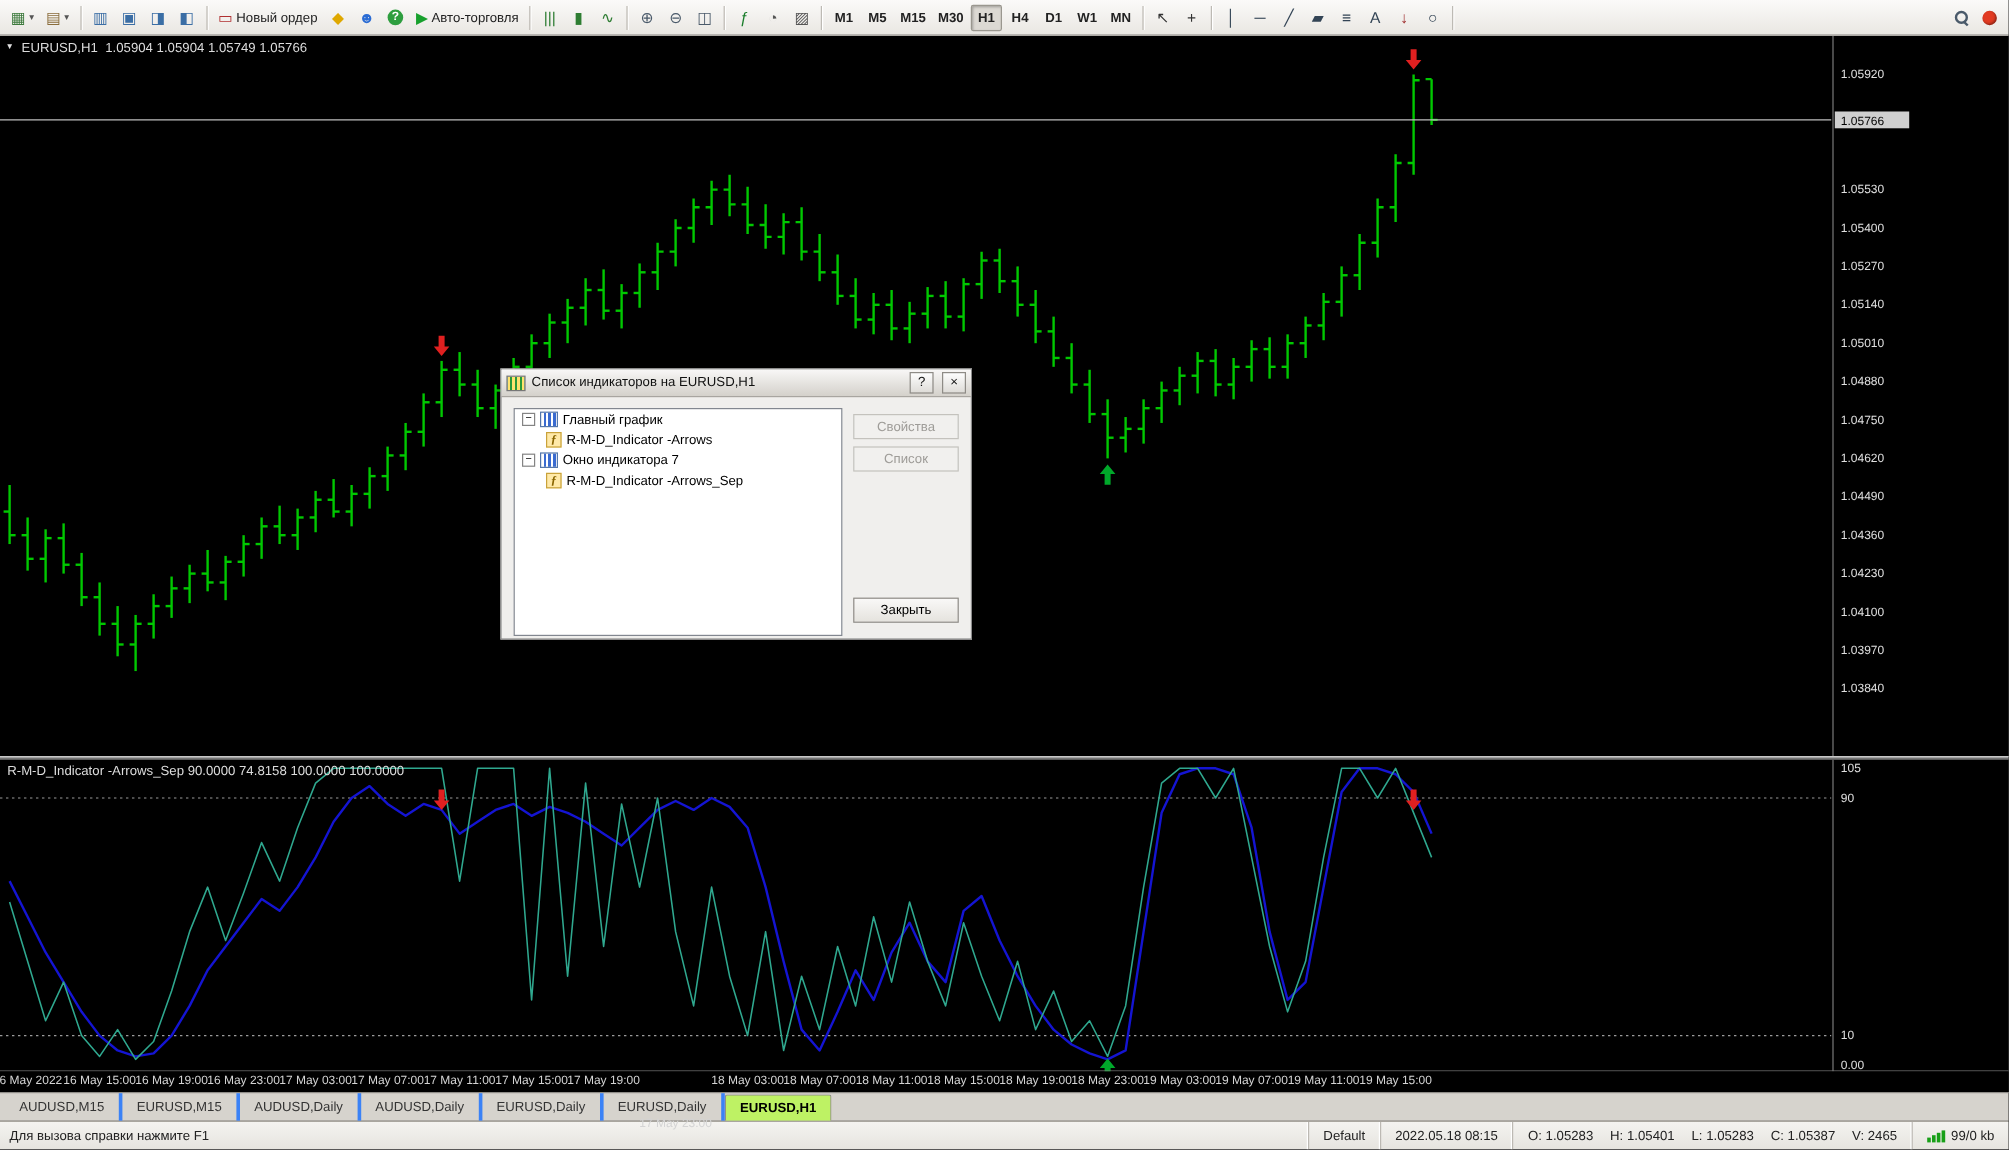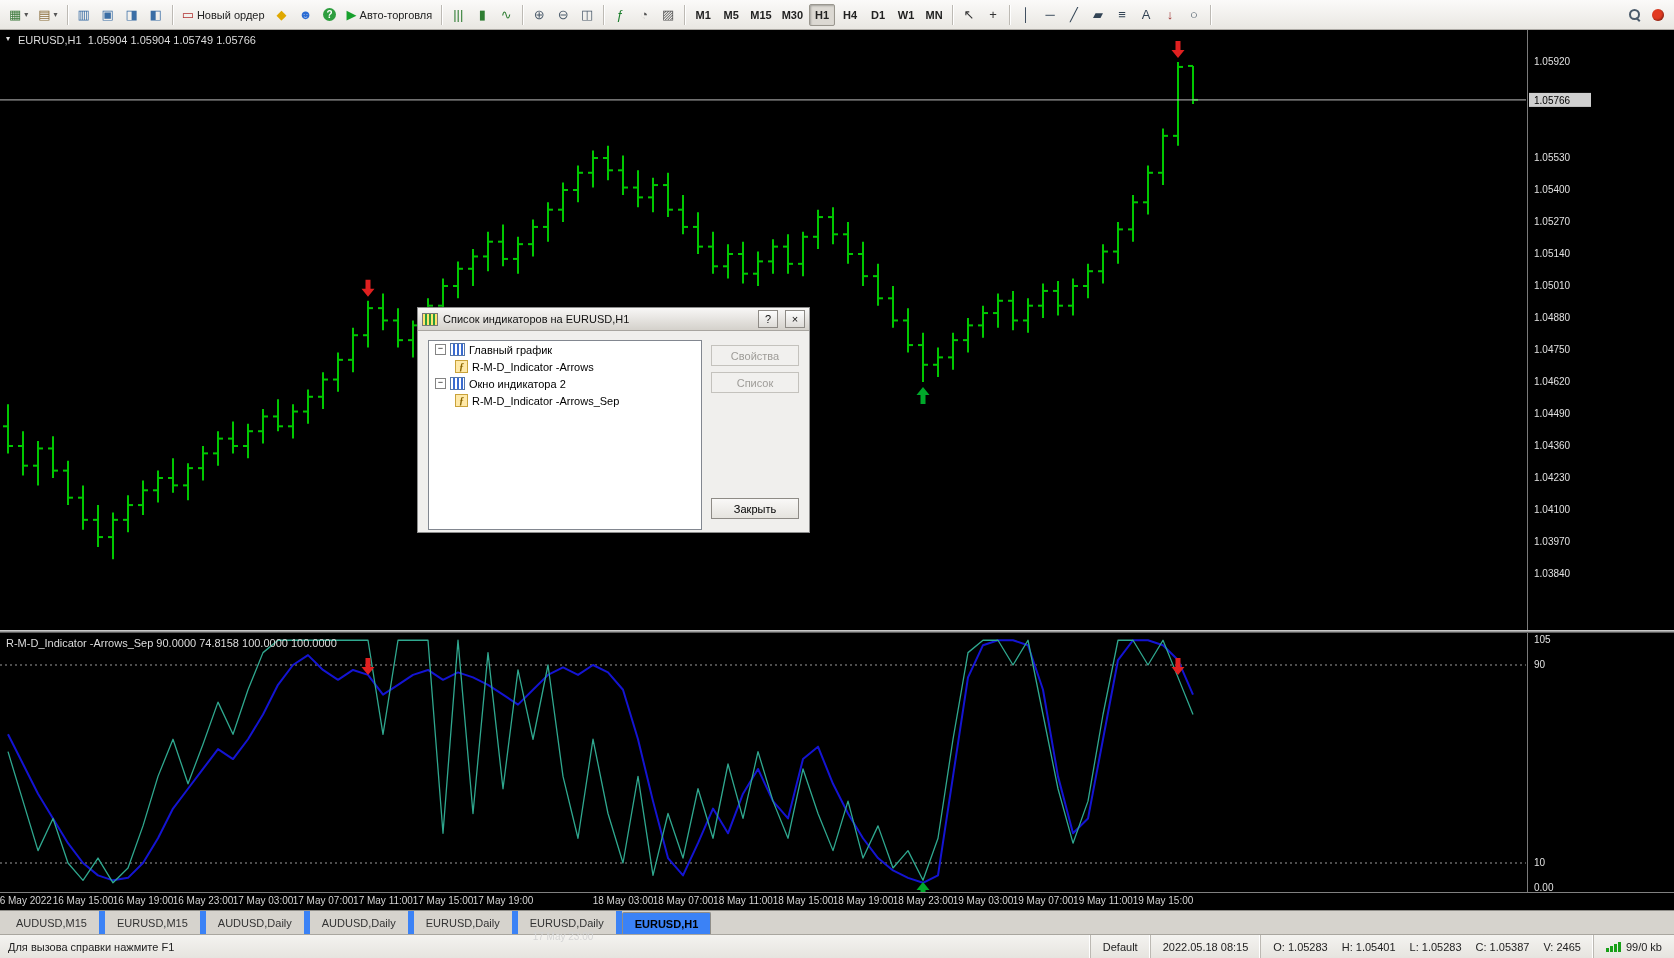--- a/index.html
+++ b/index.html
@@ -26,22 +26,22 @@
   .sub-svg{position:absolute;top:633px;left:0;}
   .chart-label{position:absolute;color:#dcdcdc;font-size:11px;white-space:pre;z-index:3;}
   .quote-label{top:34px;left:18px;}
   .one-click{position:absolute;top:34px;left:6px;color:#e0e0e0;font-size:8px;z-index:3;cursor:pointer;}
   .sub-label{top:637px;left:6px;}
   
   .timebar{position:absolute;top:893px;left:0;right:0;height:17px;background:#000;z-index:2;}
   .timebar span{position:absolute;top:2px;transform:translateX(-50%);color:#d4d4d4;font-size:10px;white-space:nowrap;}
   
   .tabstrip{position:absolute;top:910px;left:0;right:0;height:24px;background:#d6d3cd;border-top:1px solid #8f8d88;display:flex;align-items:stretch;padding-left:4px;box-sizing:border-box;}
-  .tab{display:flex;align-items:center;padding:0 12px;font-size:11px;color:#333;border-right:6px solid #3b82f6;cursor:pointer;}
-  .tab.active{background:#3b82f6;border:1px solid #8f8d88;border-bottom:none;font-weight:bold;color:#000;margin-top:1px;border-radius:2px 2px 0 0;}
+  .tab{display:flex;align-items:center;padding:0 12px;font-size:11px;color:#333;border-right:3px solid #3b82f6;cursor:pointer;}
+  .tab.active{background:#bef264;border:1px solid #8f8d88;border-bottom:none;font-weight:bold;color:#000;margin-top:1px;border-radius:2px 2px 0 0;}
   
   .statusbar{position:absolute;top:934px;left:0;right:0;height:24px;background:linear-gradient(#f4f3f0,#e6e4df);border-top:1px solid #a9a69f;display:flex;align-items:center;font-size:11px;color:#222;box-sizing:border-box;}
   .statusbar .help{flex:1;padding-left:8px;}
   .seg{display:flex;align-items:center;gap:14px;height:100%;padding:0 12px;border-left:1px solid #bcb9b3;box-shadow:-1px 0 0 #fff;white-space:nowrap;}
   .bars{display:inline-flex;align-items:flex-end;gap:1px;margin-right:5px;}
   .bars i{display:block;width:3px;background:#18a018;}
   
   .dialog{position:absolute;left:417px;top:307px;width:393px;height:226px;background:#f0efed;border:1px solid #8c8c8c;box-shadow:3px 3px 8px rgba(0,0,0,.55);z-index:10;font-size:11px;box-sizing:border-box;}
   .dlg-title{height:22px;display:flex;align-items:center;gap:5px;padding:0 4px;background:linear-gradient(#f8f7f6,#d4d1cb);border-bottom:1px solid #a8a5a0;color:#111;}
   .dlg-ic{width:14px;height:11px;border:1px solid #777;background:repeating-linear-gradient(90deg,#ffe36e 0 2px,#2a9a3a 2px 4px);}
@@ -553,21 +553,21 @@
             <span class="ic-chart"></span>
             <span>Главный график</span>
           </div>
           <div class="trow child">
             <span class="ic-fx">ƒ</span>
             <span>R-M-D_Indicator -Arrows</span>
           </div>
           <div class="trow">
             <span class="exp">−</span>
             <span class="ic-chart"></span>
-            <span>Окно индикатора 2</span>
+            <span>Окно индикатора 7</span>
           </div>
           <div class="trow child">
             <span class="ic-fx">ƒ</span>
             <span>R-M-D_Indicator -Arrows_Sep</span>
           </div>
         </div>
       <button class="dlg-button disabled btn-props">Свойства</button>
       <button class="dlg-button disabled btn-del">Список</button>
       <button class="dlg-button btn-close">Закрыть</button>
     </div>

